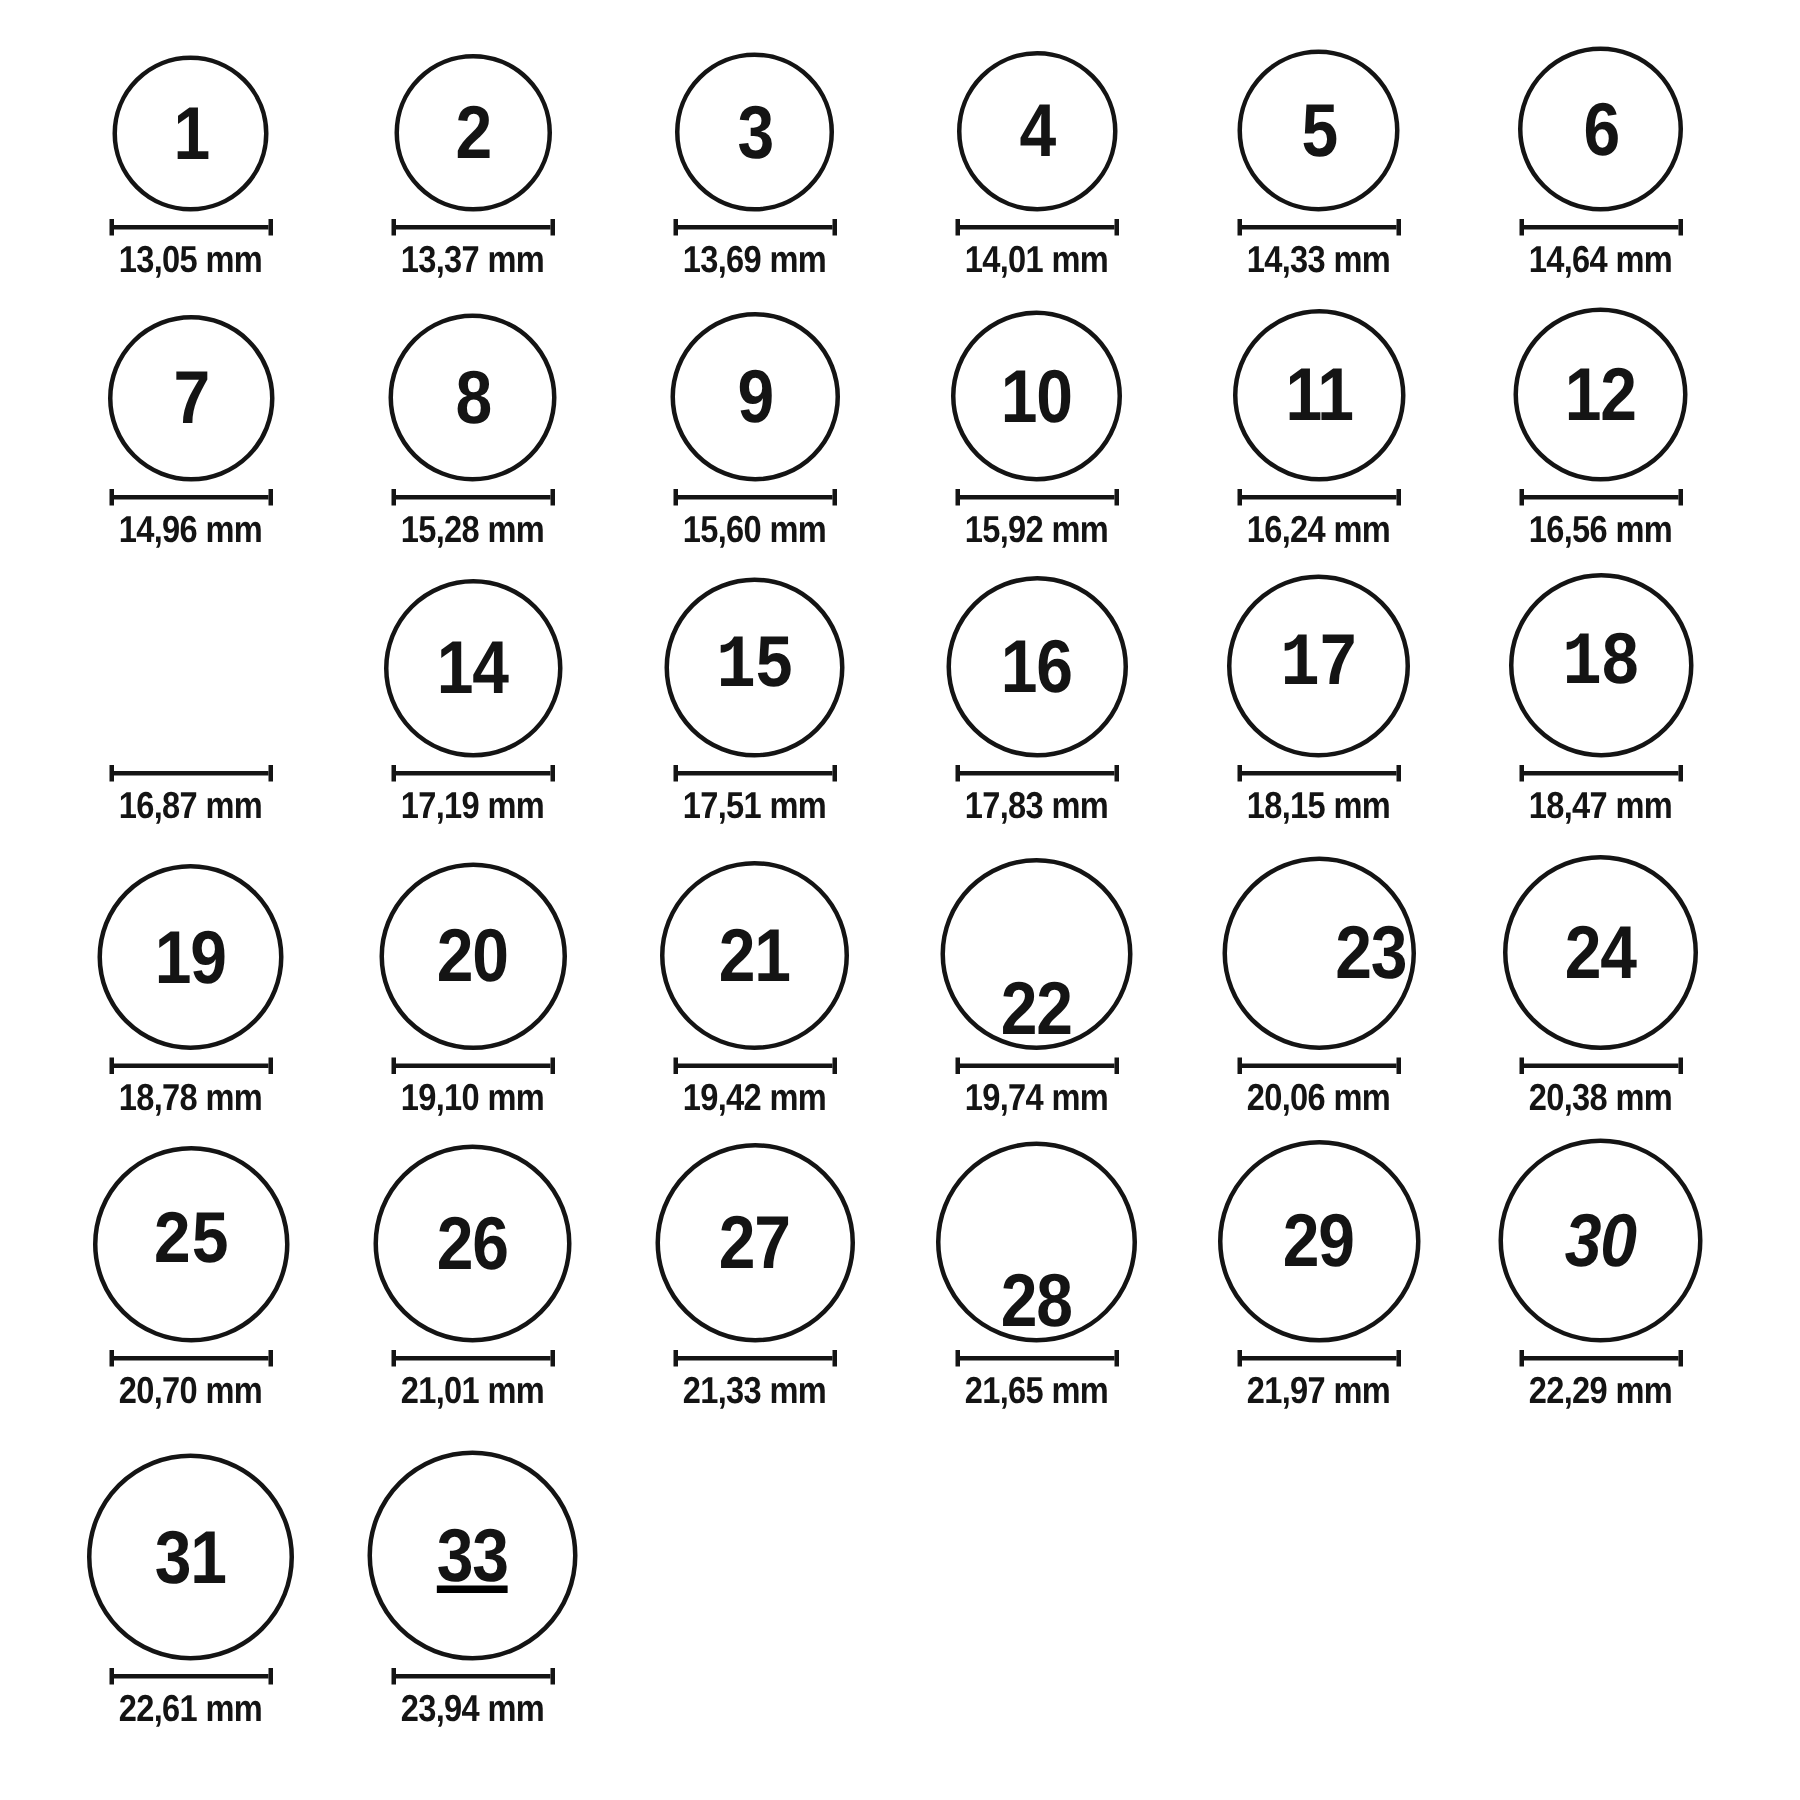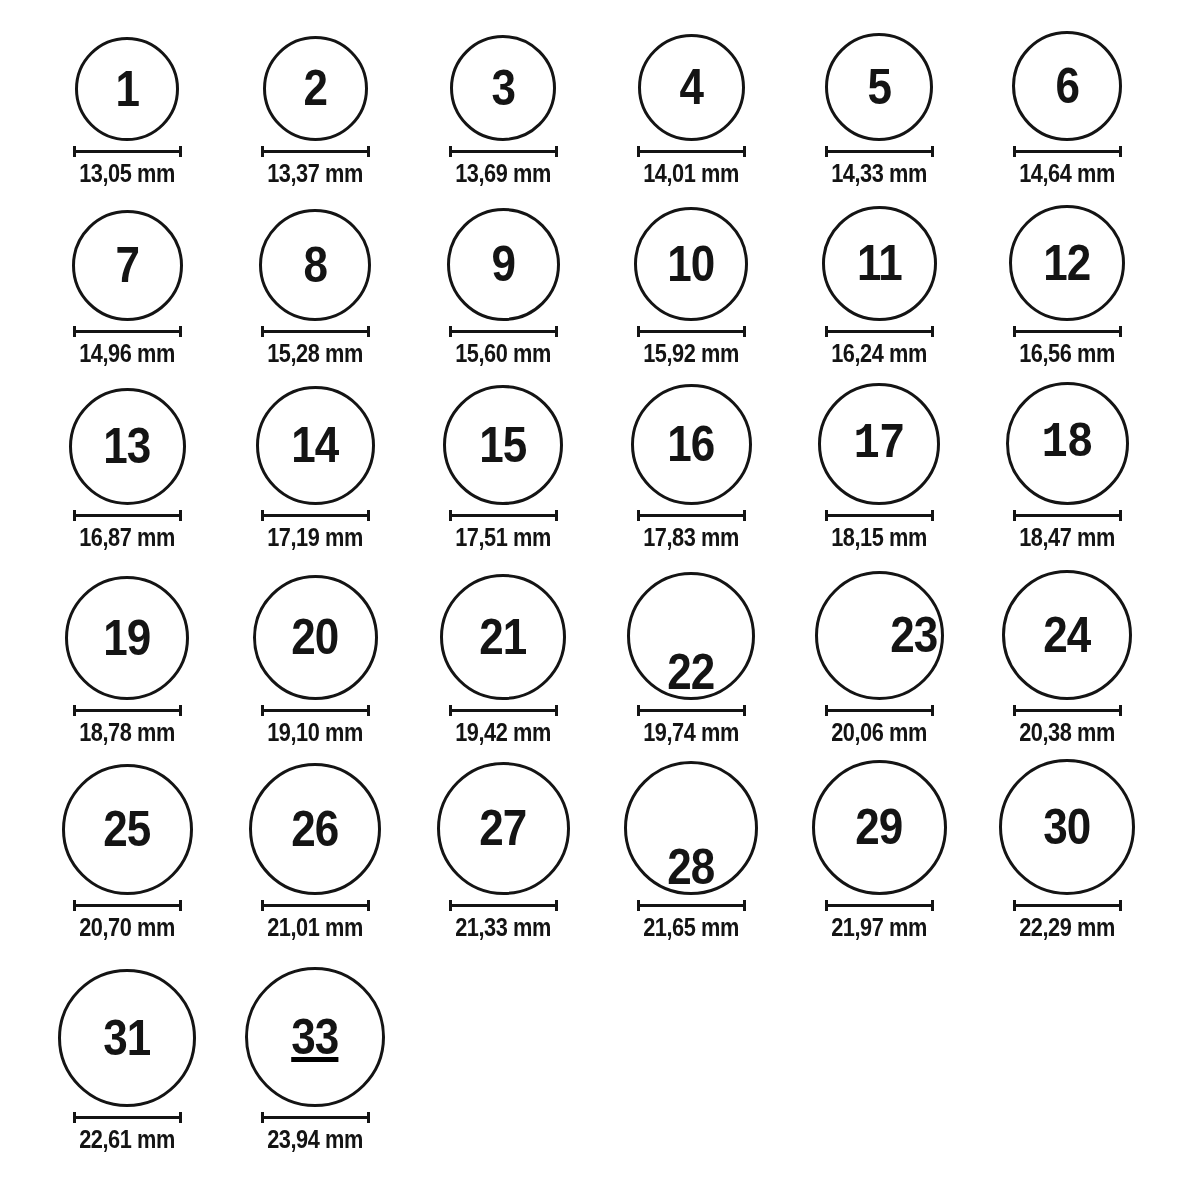--- a/index.html
+++ b/index.html
@@ -167,37 +167,34 @@
 
   <div class="cell">
     <div class="circle" style="width: 116px; height: 116px;">
       <span class="num">12</span>
     </div>
     <div class="ruler"></div>
     <div class="mm-label">16,56 mm</div>
   </div>
 
   <div class="cell">
-    <div class="circle" style="width: 117px; height: 117px;">
-      <span class="num">13</span>
-    </div>
     <div class="ruler"></div>
     <div class="mm-label">16,87 mm</div>
   </div>
 
   <div class="cell">
     <div class="circle" style="width: 119px; height: 119px; justify-content: center;">
       <span class="num">14</span>
     </div>
     <div class="ruler"></div>
     <div class="mm-label">17,19 mm</div>
   </div>
 
   <div class="cell">
-    <div class="circle" style="width: 120px; height: 120px;">
+    <div class="circle" style="width: 120px; height: 120px; font-family: Liberation Mono, monospace;">
       <span class="num">15</span>
     </div>
     <div class="ruler"></div>
     <div class="mm-label">17,51 mm</div>
   </div>
 
   <div class="cell">
     <div class="circle" style="width: 121px; height: 121px;">
       <span class="num">16</span>
     </div>
@@ -263,21 +260,21 @@
 
   <div class="cell">
     <div class="circle" style="width: 130px; height: 130px;">
       <span class="num">24</span>
     </div>
     <div class="ruler"></div>
     <div class="mm-label">20,38 mm</div>
   </div>
 
   <div class="cell">
-    <div class="circle" style="width: 131px; height: 131px;">
+    <div class="circle" style="width: 131px; height: 131px; font-family: Liberation Mono, monospace;">
       <span class="num">25</span>
     </div>
     <div class="ruler"></div>
     <div class="mm-label">20,70 mm</div>
   </div>
 
   <div class="cell">
     <div class="circle" style="width: 132px; height: 132px;">
       <span class="num">26</span>
     </div>
@@ -303,21 +300,21 @@
 
   <div class="cell">
     <div class="circle" style="width: 135px; height: 135px;">
       <span class="num">29</span>
     </div>
     <div class="ruler"></div>
     <div class="mm-label">21,97 mm</div>
   </div>
 
   <div class="cell">
-    <div class="circle" style="width: 136px; height: 136px;">
+    <div class="circle" style="width: 136px; height: 136px; font-style: italic;">
       <span class="num">30</span>
     </div>
     <div class="ruler"></div>
     <div class="mm-label">22,29 mm</div>
   </div>
 
   <div class="cell">
     <div class="circle" style="width: 138px; height: 138px;">
       <span class="num">31</span>
     </div>

